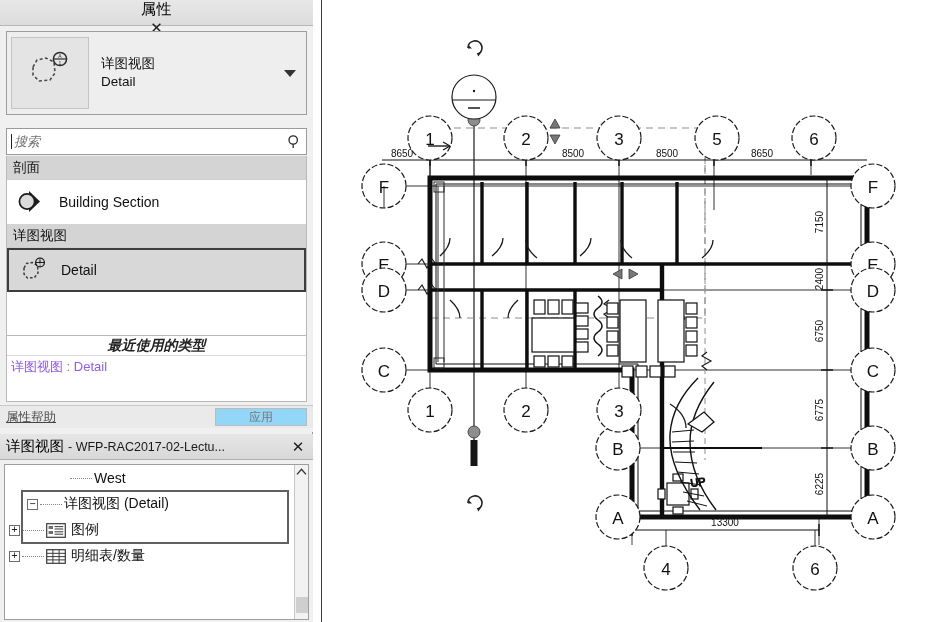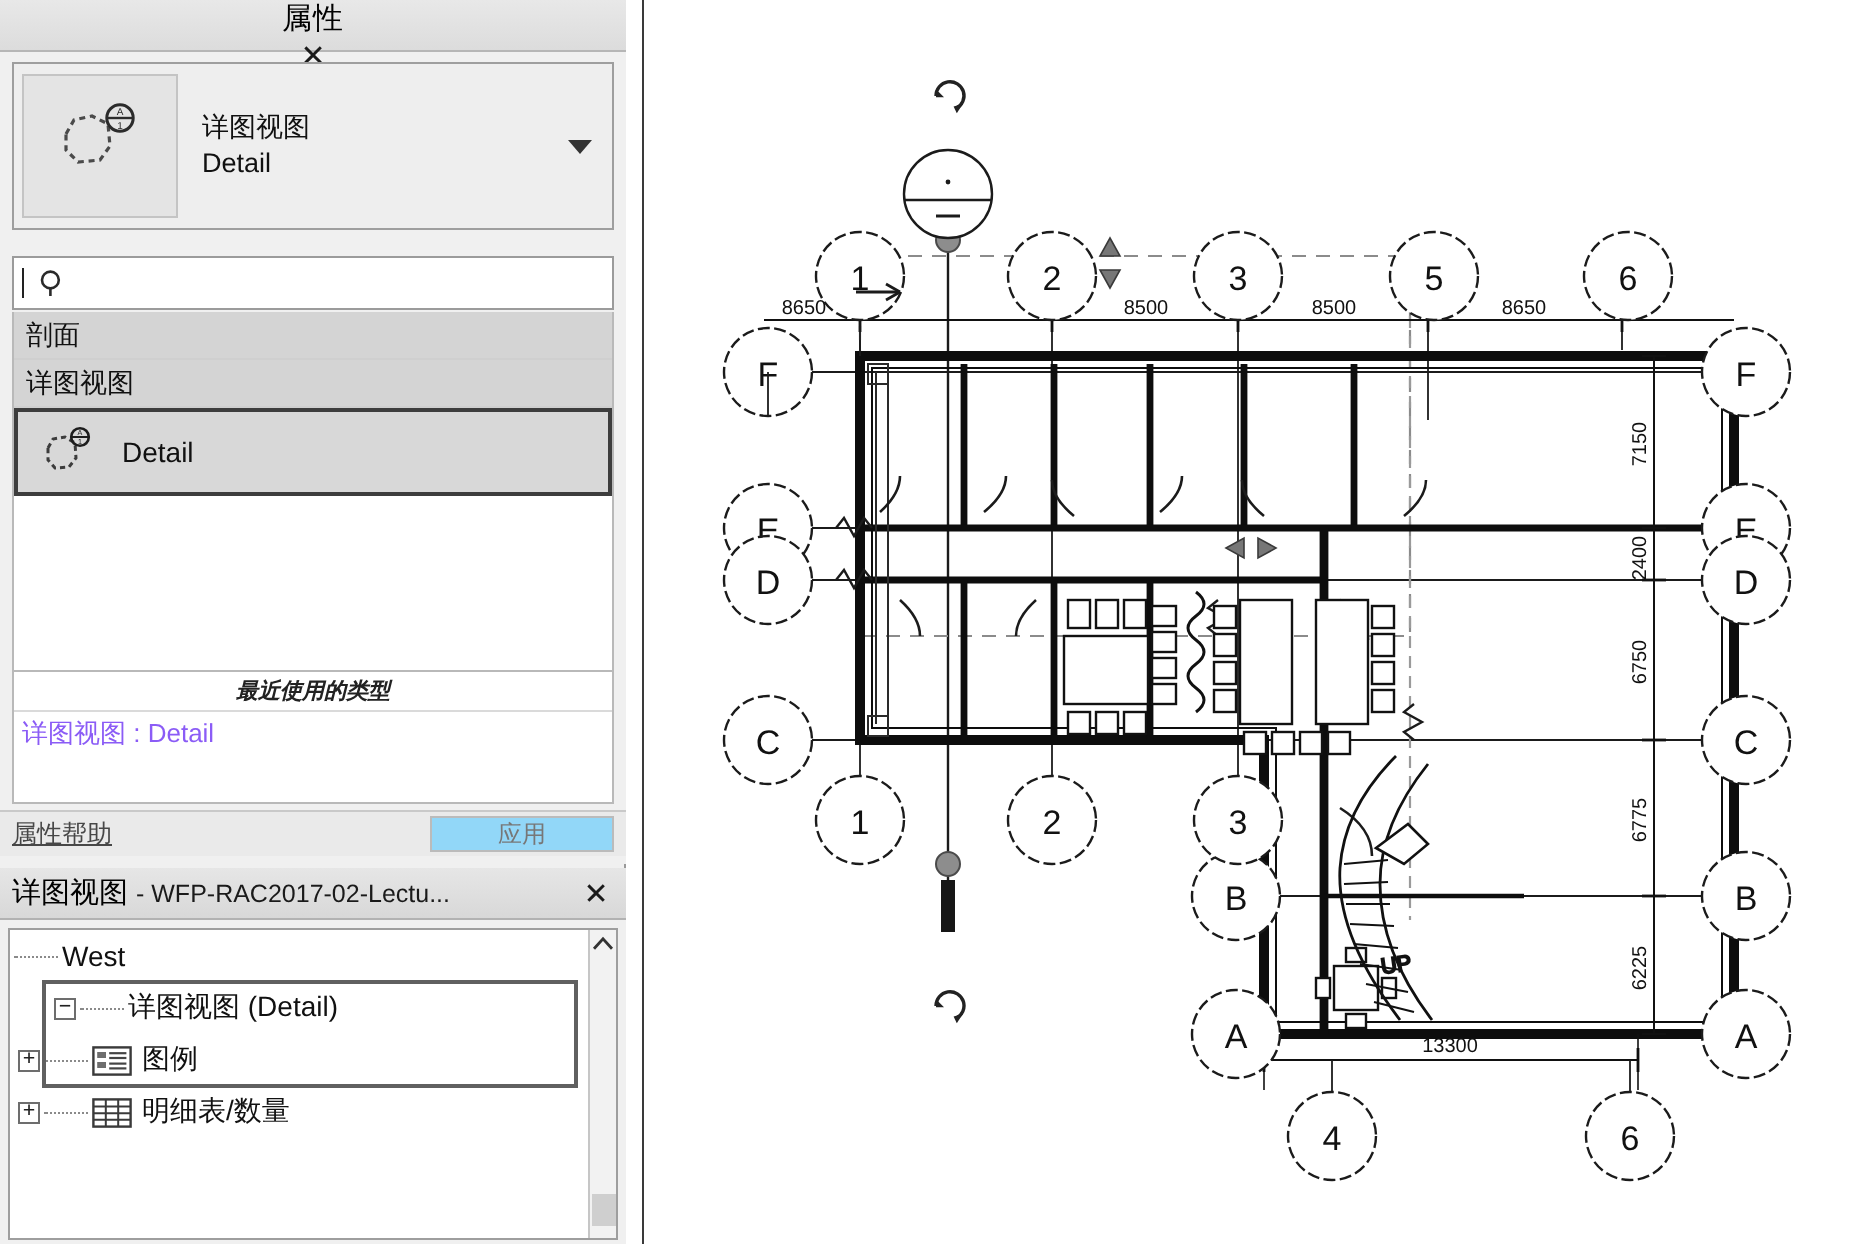--- a/index.html
+++ b/index.html
@@ -80,21 +80,21 @@
   }
   .type-item.selected {
     background:#d8d8d8; border:2px solid #3d3d3d;
   }
   .type-item .ico { width:34px; height:32px; display:flex; align-items:center; justify-content:center; }
 
   
   #recent-box { position:absolute; left:6px; top:336px; width:301px; height:66px; background:#fff; border:1px solid #b9b9b9; border-top:0;}
   #recent-hdr {
     height:20px; display:flex; align-items:center; justify-content:center;
-    font-size:11px; font-style:italic; font-weight:bold; color:#222;
+    font-size:14px; font-style:italic; font-weight:bold; color:#222;
     border-bottom:1px solid #dadada;
   }
   .recent-item { height:22px; display:flex; align-items:center; padding-left:4px; font-size:13px; color:#8b5cf6; cursor:pointer;}
 
   
   #props-actions {
     position:absolute; left:0; top:405px; width:313px; height:22px;
     background:#eaeaea; border-top:1px solid #c9c9c9;
     display:flex; align-items:center; padding:11px 6px;
   }
@@ -177,32 +177,42 @@
         </div>
         <div id="type-labels">
           <div class="l1">详图视图</div>
           <div class="l2">Detail</div>
         </div>
         <div id="type-caret"></div>
       </div>
 
       <div id="search-row">
         <div id="search-caret"></div>
+        <input id="search-input" type="text" placeholder="搜索" style="">
         <div id="search-icon">
           <svg width="15" height="15" viewBox="0 0 15 15">
             <circle cx="6.2" cy="6.0" r="4.2" fill="none" stroke="#2a2a2a" stroke-width="1.3"></circle>
             <line x1="6.2" y1="10.2" x2="6.2" y2="14" stroke="#2a2a2a" stroke-width="1.3"></line>
           </svg>
         </div>
       </div>
 
       <div id="type-list">
 
         <div class="group-hdr">剖面</div>
 
+        <div class="type-item">
+          <span class="ico">
+            <svg width="32" height="28" viewBox="0 0 32 28">
+              <path d="M13 3 L24 13.5 L13 24 Z" fill="#1d1d1d"></path>
+              <circle cx="11" cy="13.5" r="7.6" fill="#dcdcdc" stroke="#1d1d1d" stroke-width="1.7"></circle>
+            </svg>
+          </span>
+          <span>Building Section</span>
+        </div>
 
         <div class="group-hdr">详图视图</div>
 
         <div class="type-item selected">
           <span class="ico">
             <svg width="32" height="28" viewBox="0 0 32 28">
               <path d="M6 12 L8.5 7.5 L14.5 6.5 L19.5 9.5 L20 17 L16.5 21.5 L9.5 22 L6 18 Z" fill="none" stroke="#3c3c3c" stroke-width="1.5" stroke-dasharray="2.6,2"></path>
               <circle cx="22" cy="6.5" r="4.4" fill="none" stroke="#1d1d1d" stroke-width="1.3"></circle>
               <line x1="17.6" y1="6.5" x2="26.4" y2="6.5" stroke="#1d1d1d" stroke-width="1"></line>
               <text x="22" y="5.5" font-size="3.6" text-anchor="middle" fill="#1d1d1d" font-family="Liberation Sans, sans-serif">A</text>
@@ -227,21 +237,21 @@
     <div id="browser-panel">
       <div id="browser-title">
         <span class="big">详图视图</span>
         <span class="small">- WFP-RAC2017-02-Lectu...</span>
         <span class="spacer" style="flex:1"></span>
         <span class="pal-close">✕</span>
       </div>
 
       <div id="tree-area">
 
-        <div class="tree-row" style="">
+        <div class="tree-row" style="padding-left:34px;margin-left:29px;">
           <span class="dots"></span>
           <span>West</span>
         </div>
 
         <div class="tree-row" style="padding-left:22px;">
           <span class="pm-box">−</span>
           <span class="dots"></span>
           <span>详图视图 (Detail)</span>
         </div>
 

